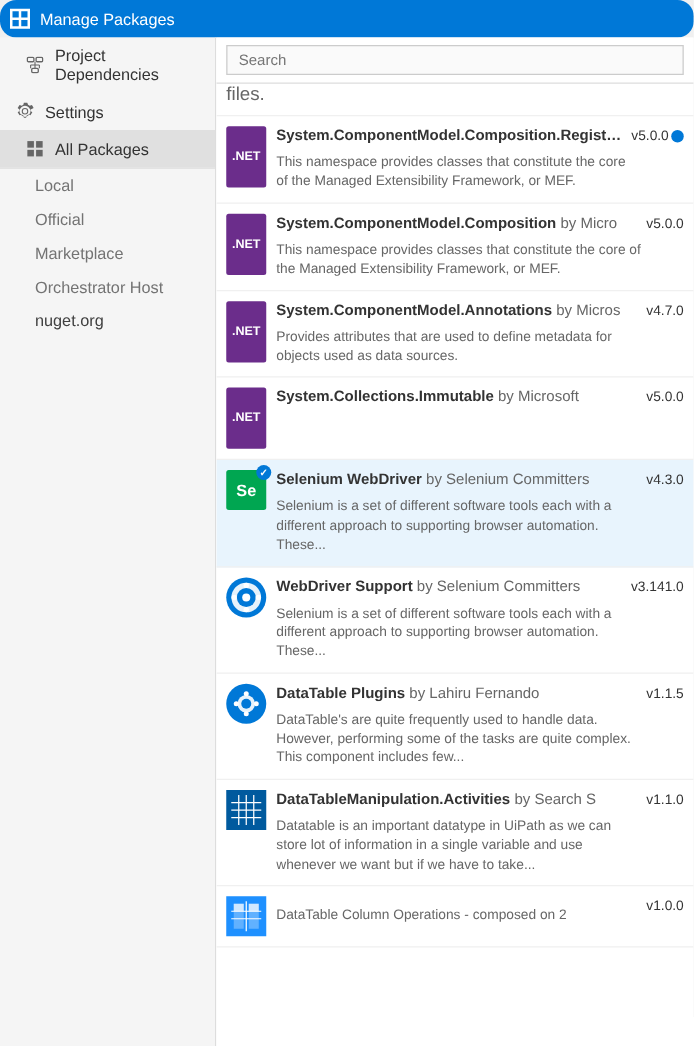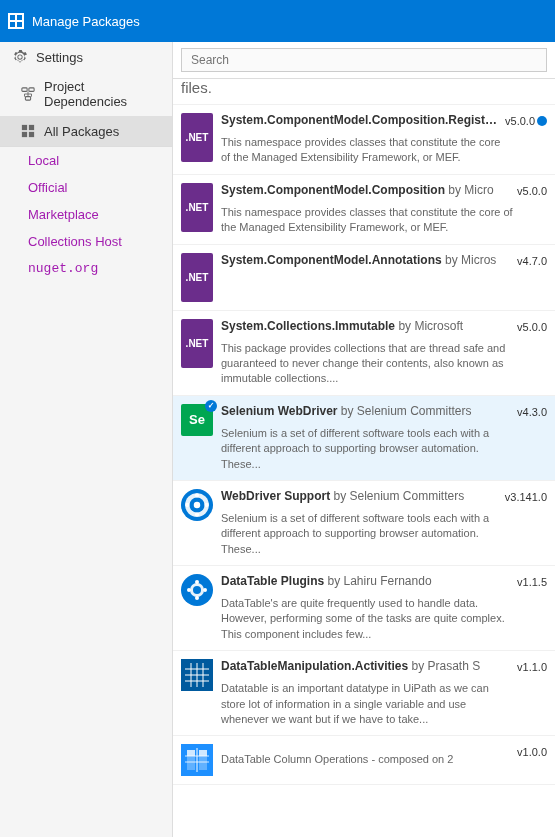--- a/index.html
+++ b/index.html
@@ -2,25 +2,26 @@
 <html><head>
   <meta charset="utf-8">
   <style>
     * { box-sizing: border-box; margin: 0; padding: 0; }
     body { font-family: 'Segoe UI', Arial, sans-serif; font-size: 12px; background: #f0f0f0; width: 555px; height: 837px; overflow: hidden; }
 
     
     .title-bar {
       background: #0078d7;
       color: white;
-      height: 42px;
+      height: 30px;
       display: flex;
       align-items: center;
       padding: 0 8px;
       font-size: 13px;
+      border-radius: 13px;
     }
     .title-bar .icon {
       width: 16px; height: 16px;
       background: white;
       margin-right: 8px;
       display: flex; align-items: center; justify-content: center;
       font-size: 10px; color: #0078d7; font-weight: bold;
     }
 
     
@@ -56,24 +57,24 @@
     }
     .sidebar-item.settings-item { padding-left: 12px; }
     .sidebar-item.settings-item .s-icon { color: #666; font-size: 14px; }
     .sidebar-item.projdep .s-icon { color: #666; }
     .sidebar-item.allpkg .s-icon { color: #666; }
 
     .sub-items { padding-left: 0; }
     .sub-item {
       padding: 6px 12px 6px 28px;
       font-size: 13px;
-      color: #a21caf;
+      color: #737373;
       cursor: pointer;
     }
-    .sub-item.red { color: #a21caf; font-weight: 500; font-family: Liberation Mono, monospace; }
+    .sub-item.red { color: #404040; font-weight: 500; }
 
     
     .content {
       flex: 1;
       background: white;
       display: flex;
       flex-direction: column;
       overflow: hidden;
     }
 
@@ -248,47 +249,47 @@
       <rect x="1" y="8" width="5" height="5" fill="#0078d7"></rect>
       <rect x="8" y="8" width="5" height="5" fill="#0078d7"></rect>
     </svg>
   </div>
   <span>Manage Packages</span>
 </div>
 
 <div class="main-layout">
 
   <div class="sidebar">
-
-    <div class="sidebar-item settings-item">
-      <div class="s-icon">
-        <svg width="14" height="14" viewBox="0 0 16 16" fill="#666">
-          <path d="M8 5a3 3 0 100 6 3 3 0 000-6zm0 1a2 2 0 110 4 2 2 0 010-4z"></path>
-          <path d="M7 0l-.5 2.1a5.8 5.8 0 00-1.5.9L3 2.3 1.3 5l1.6 1.3a6 6 0 000 1.4L1.3 9 3 11.7l2-.7c.4.4.9.7 1.5.9L7 14h2l.5-2.1c.6-.2 1.1-.5 1.5-.9l2 .7 1.7-2.7-1.6-1.3c.1-.5.1-.9 0-1.4L16 5l-1.7-2.7-2 .7a5.8 5.8 0 00-1.5-.9L10 0H7zm1 3a5 5 0 110 10A5 5 0 018 3z"></path>
-        </svg>
-      </div>
-      <span>Settings</span>
-    </div>
 
     <div class="sidebar-item projdep">
       <div class="s-icon">
         <svg width="14" height="14" viewBox="0 0 16 16" fill="#666">
           <rect x="1" y="1" width="6" height="4" rx="1" fill="none" stroke="#666" stroke-width="1.2"></rect>
           <rect x="9" y="1" width="6" height="4" rx="1" fill="none" stroke="#666" stroke-width="1.2"></rect>
           <rect x="5" y="11" width="6" height="4" rx="1" fill="none" stroke="#666" stroke-width="1.2"></rect>
           <line x1="8" y1="5" x2="8" y2="8" stroke="#666" stroke-width="1"></line>
           <line x1="4" y1="8" x2="12" y2="8" stroke="#666" stroke-width="1"></line>
           <line x1="4" y1="8" x2="4" y2="11" stroke="#666" stroke-width="1"></line>
           <line x1="12" y1="8" x2="12" y2="11" stroke="#666" stroke-width="1"></line>
           <line x1="8" y1="8" x2="8" y2="11" stroke="#666" stroke-width="1"></line>
         </svg>
       </div>
       <span>Project Dependencies</span>
     </div>
 
+    <div class="sidebar-item settings-item">
+      <div class="s-icon">
+        <svg width="14" height="14" viewBox="0 0 16 16" fill="#666">
+          <path d="M8 5a3 3 0 100 6 3 3 0 000-6zm0 1a2 2 0 110 4 2 2 0 010-4z"></path>
+          <path d="M7 0l-.5 2.1a5.8 5.8 0 00-1.5.9L3 2.3 1.3 5l1.6 1.3a6 6 0 000 1.4L1.3 9 3 11.7l2-.7c.4.4.9.7 1.5.9L7 14h2l.5-2.1c.6-.2 1.1-.5 1.5-.9l2 .7 1.7-2.7-1.6-1.3c.1-.5.1-.9 0-1.4L16 5l-1.7-2.7-2 .7a5.8 5.8 0 00-1.5-.9L10 0H7zm1 3a5 5 0 110 10A5 5 0 018 3z"></path>
+        </svg>
+      </div>
+      <span>Settings</span>
+    </div>
+
     <div class="sidebar-item allpkg active">
       <div class="s-icon">
         <svg width="14" height="14" viewBox="0 0 16 16" fill="#666">
           <rect x="1" y="1" width="6" height="6" fill="#666"></rect>
           <rect x="9" y="1" width="6" height="6" fill="#666"></rect>
           <rect x="1" y="9" width="6" height="6" fill="#666"></rect>
           <rect x="9" y="9" width="6" height="6" fill="#666"></rect>
         </svg>
       </div>
       <span>All Packages</span>
@@ -300,21 +301,21 @@
       <div class="sub-item">
         <span>Local</span>
       </div>
       <div class="sub-item">
         <span>Official</span>
       </div>
       <div class="sub-item">
         <span>Marketplace</span>
       </div>
       <div class="sub-item">
-        <span>Collections Host</span>
+        <span>Orchestrator Host</span>
       </div>
       <div class="sub-item red">
         <span>nuget.org</span>
       </div>
     </div>
   </div>
 
   <div class="content">
 
     <div class="search-bar">
@@ -363,36 +364,36 @@
 
       <div class="pkg-item">
         <div class="pkg-icon purple">
           <span>.NET</span>
         </div>
         <div class="pkg-info">
           <div class="pkg-title">
             <span>System.ComponentModel.Annotations</span>
             <span class="by">by Micros</span>
           </div>
+          <div class="pkg-desc">Provides attributes that are used to define metadata for objects used as data sources.</div>
         </div>
         <div class="pkg-version">
           <span>v4.7.0</span>
         </div>
       </div>
 
       <div class="pkg-item">
         <div class="pkg-icon purple">
           <span>.NET</span>
         </div>
         <div class="pkg-info">
           <div class="pkg-title">
             <span>System.Collections.Immutable</span>
             <span class="by">by Microsoft</span>
           </div>
-          <div class="pkg-desc">This package provides collections that are thread safe and guaranteed to never change their contents, also known as immutable collections....</div>
         </div>
         <div class="pkg-version">
           <span>v5.0.0</span>
         </div>
       </div>
 
       <div class="pkg-item highlighted" style="position:relative;">
 
         <div class="se-icon">
           <span>Se</span>
@@ -468,21 +469,21 @@
             <line x1="2" y1="14" x2="26" y2="14" stroke="white" stroke-width="1"></line>
             <line x1="2" y1="20" x2="26" y2="20" stroke="white" stroke-width="1"></line>
             <line x1="8" y1="2" x2="8" y2="26" stroke="white" stroke-width="1"></line>
             <line x1="14" y1="2" x2="14" y2="26" stroke="white" stroke-width="1"></line>
             <line x1="20" y1="2" x2="20" y2="26" stroke="white" stroke-width="1"></line>
           </svg>
         </div>
         <div class="pkg-info">
           <div class="pkg-title">
             <span>DataTableManipulation.Activities</span>
-            <span class="by">by Prasath S</span>
+            <span class="by">by Search S</span>
           </div>
           <div class="pkg-desc">Datatable is an important datatype in UiPath as we can store lot of information in a single variable and use whenever we want but if we have to take...</div>
         </div>
         <div class="pkg-version">
           <span>v1.1.0</span>
         </div>
       </div>
 
       <div class="pkg-item">
         <div class="dtc-icon">

